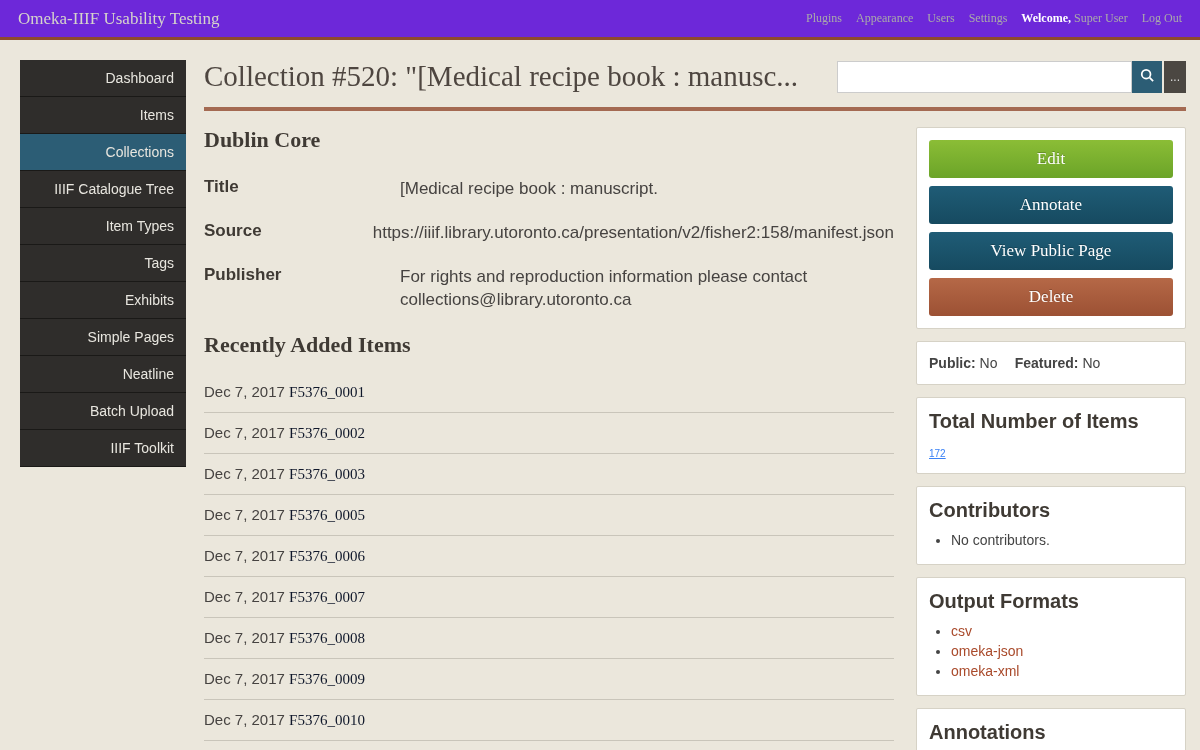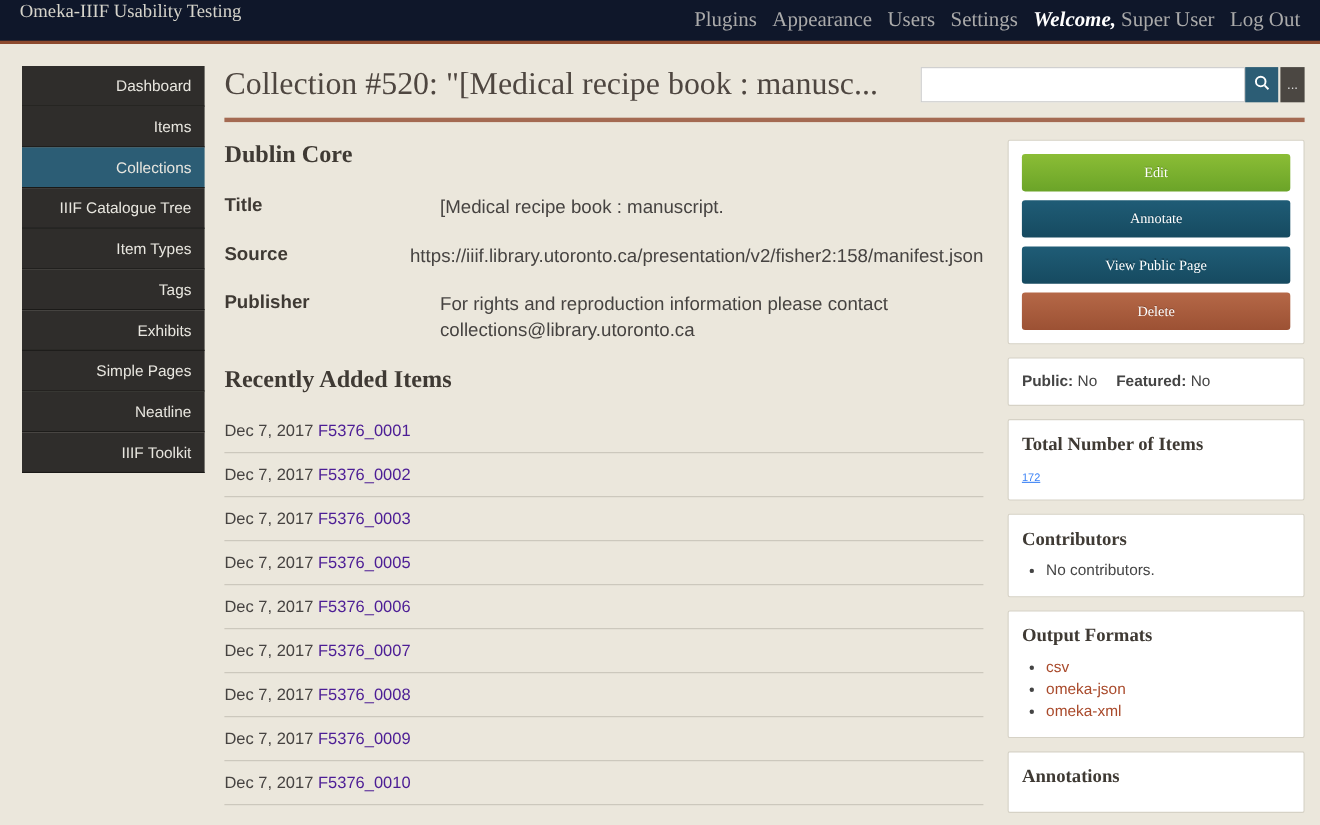--- a/index.html
+++ b/index.html
@@ -5,49 +5,49 @@
 * { margin: 0; padding: 0; box-sizing: border-box; }
 body {
   font-family: "Helvetica Neue", Arial, sans-serif;
   background: #ebe7dc;
   width: 1200px;
   height: 750px;
   overflow: hidden;
   color: #444;
 }
 .topbar {
-  background: #0f172a;
+  background: #6d28d9;
   height: 40px;
   display: flex;
+  align-items: center;
   padding: 0 18px;
   justify-content: space-between;
   border-bottom: 3px solid #8d4a2e;
 }
 .topbar-left a {
   color: #d6d4cb;
   font-family: Georgia, serif;
   font-size: 17px;
   text-decoration: none;
 }
 .topbar-right {
   display: flex;
   align-items: center;
   gap: 14px;
   color: #aaa;
   font-family: Georgia, serif;
-  font-size: 19px;
+  font-size: 12px;
 }
 .topbar-right a {
   color: #aaa;
   text-decoration: none;
 }
 .topbar-right .welcome {
   color: #fff;
   font-weight: bold;
-  font-style: italic;
 }
 .topbar-right .welcome-user { color: #aaa; font-weight: normal; }
 .layout {
   display: flex;
   padding: 20px 14px 0 20px;
   gap: 18px;
 }
 .sidebar {
   width: 166px;
   flex-shrink: 0;
@@ -149,56 +149,57 @@
 }
 .recent-h2 { margin-top: 10px; }
 .recent-list { }
 .recent-item {
   padding: 11px 0;
   border-bottom: 1px solid #c9c5ba;
   font-size: 15px;
   color: #464341;
 }
 .recent-item a {
-  color: #4c1d95;
+  color: #0f172a;
   text-decoration: none;
+  font-family: Liberation Serif, serif;
 }
 .panel {
   background: #fff;
   border: 1px solid #d6d2c6;
   border-radius: 2px;
   padding: 12px;
   margin-bottom: 12px;
 }
 .btn {
   display: block;
   width: 100%;
   padding: 9px 16px;
   text-align: center;
   font-family: Georgia, serif;
-  font-size: 13px;
+  font-size: 17px;
   color: #fff;
   border: none;
   border-radius: 3px;
   margin-bottom: 8px;
   cursor: pointer;
   text-shadow: 0 -1px 0 rgba(0,0,0,0.25);
 }
 .btn:last-child { margin-bottom: 0; }
 .btn.edit { background: linear-gradient(#8bbd36, #6ba428); }
 .btn.dark { background: linear-gradient(#1f5c76, #164a60); }
 .btn.delete { background: linear-gradient(#b56847, #9c5134); }
 .panel .meta {
   font-size: 14px;
   color: #444;
 }
 .panel .meta b { font-weight: bold; }
 .panel-h {
-  font-family: Liberation Serif, serif;
-  font-size: 17px;
+  font-family: Liberation Sans, sans-serif;
+  font-size: 20px;
   color: #3f3a34;
   font-weight: bold;
   margin-bottom: 10px;
 }
 .panel .big-num {
   color: #3b82f6;
   font-size: 10px;
 }
 .panel ul {
   list-style: disc;
@@ -234,20 +235,21 @@
   <div class="sidebar" id="sidebar">
       <div class="sidebar-item">Dashboard</div>
       <div class="sidebar-item">Items</div>
       <div class="sidebar-item active">Collections</div>
       <div class="sidebar-item">IIIF Catalogue Tree</div>
       <div class="sidebar-item">Item Types</div>
       <div class="sidebar-item">Tags</div>
       <div class="sidebar-item">Exhibits</div>
       <div class="sidebar-item">Simple Pages</div>
       <div class="sidebar-item">Neatline</div>
+      <div class="sidebar-item">Batch Upload</div>
       <div class="sidebar-item">IIIF Toolkit</div>
     </div>
 
   <div class="main">
     <div class="titlebar">
       <div class="page-title">Collection #520: "[Medical recipe book : manusc...</div>
       <div class="search-wrap">
         <input class="search-input" type="text" placeholder="" style="">
         <button class="search-btn">
           <span>

